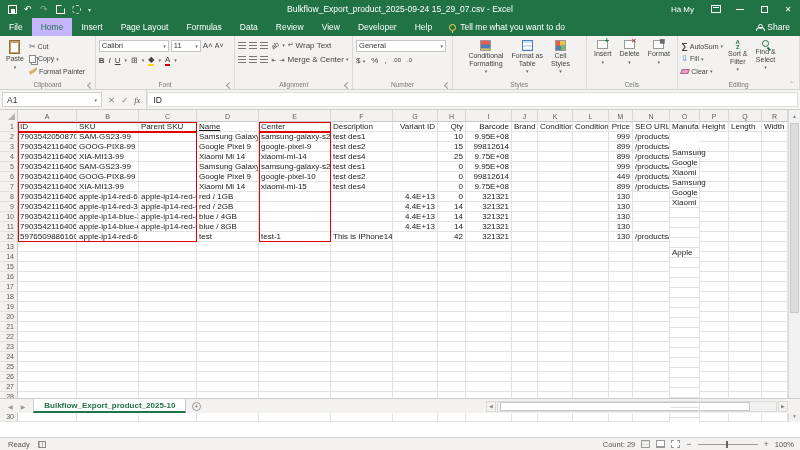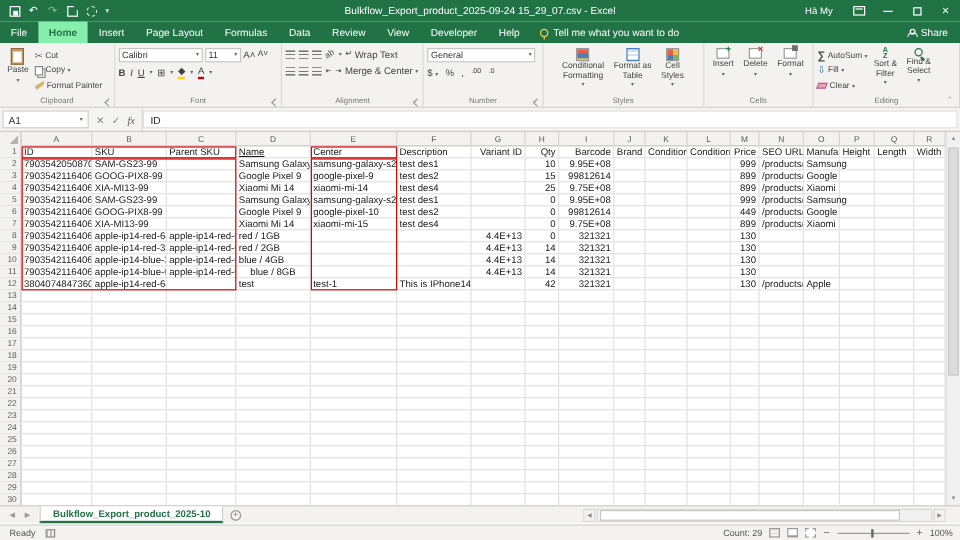--- a/index.html
+++ b/index.html
@@ -24,21 +24,21 @@
   .tb-user { margin-right:10px; font-size:8px; }
   .winbtn { width:24px; height:18px; display:flex; align-items:center; justify-content:center; font-size:8px; }
   .i-ribopts { width:10px; height:8px; border:1px solid #fff; position:relative; }
   .i-ribopts::after { content:""; position:absolute; left:1px; top:1px; width:6px; height:1px; background:#fff; }
   .i-min { width:8px; height:1px; background:#fff; }
   .i-max { width:7px; height:7px; border:1px solid #fff; }
 
   
   #tabrow { position:absolute; left:0; top:18px; width:800px; height:18px; background:#217346; display:flex; align-items:stretch; font-size:8.5px; color:#fff; }
   .rtab { padding:0 9px; display:flex; align-items:center; cursor:default; }
-  .rtab.active { background:#86efac; color:#217346; font-weight:bold;text-align:right; }
+  .rtab.active { background:#c4b5fd; color:#217346; font-weight:normal;text-align:right; }
   .tellme { display:flex; align-items:center; gap:4px; padding:0 8px; }
   .bulb { width:7px; height:7px; border:1px solid #ffd34d; border-radius:50%; position:relative; }
   .bulb::after { content:""; position:absolute; left:2px; bottom:-3px; width:1px; height:2px; background:#ffd34d; }
   .share-wrap { margin-left:auto; display:flex; align-items:center; gap:4px; padding-right:10px; }
   .i-person { width:7px; height:7px; position:relative; }
   .i-person::before { content:""; position:absolute; left:2px; top:0; width:3px; height:3px; border:1px solid #fff; border-radius:50%; }
   .i-person::after { content:""; position:absolute; left:0; bottom:0; width:7px; height:3px; border:1px solid #fff; border-bottom:none; border-radius:4px 4px 0 0; }
 
   
   #ribbon { position:absolute; left:0; top:36px; width:800px; height:54px; background:#f3f2f1; border-bottom:1px solid #d4d2cf; display:flex; font-size:7px; color:#444; }
@@ -69,45 +69,45 @@
   .i-grid-g { width:11px; height:9px; border:1px solid #999; background:#fff; position:relative; }
   .i-grid-g::after { content:"+"; position:absolute; right:-2px; top:-4px; color:#1e7a3c; font-weight:bold; font-size:8px; }
   .i-grid-r::after { content:"×"; color:#c0392b; }
   .i-grid-b::after { content:"▦"; color:#666; font-size:6px; top:-3px; }
   .sum { color:#444; font-size:9px; font-weight:bold; }
   .i-fill { color:#2e75b6; font-size:8px; }
   .i-clear { width:8px; height:5px; background:#e9a0c0; transform:skewX(-20deg); border:1px solid #b06a8c; }
 
   
   #formulabar { position:absolute; left:0; top:90px; width:800px; height:20px; background:#f5f4f2; border-bottom:1px solid #cfcdcb; display:flex; align-items:stretch; font-size:8.5px; }
-  #namebox { width:72px; background:#fff; border:1px solid #d0cecc; margin:2px 0 2px 2px; display:flex; align-items:center; justify-content:space-between; padding:0 4px; color:#333; }
+  #namebox { width:100px; background:#fff; border:1px solid #d0cecc; margin:2px 0 2px 2px; display:flex; align-items:center; justify-content:space-between; padding:0 4px; color:#333; }
   .fb-btns { display:flex; align-items:center; gap:6px; padding:0 6px; color:#8a8a8a; border-right:1px solid #d8d6d4; }
   .fx { font-style:italic; font-family:"Liberation Serif", serif; color:#555; }
   #formula-input { flex:1; background:#fff; margin:2px 2px 2px 0; border:1px solid #e0dedc; display:flex; align-items:center; padding:0 5px; color:#222; }
 
   
   #grid { position:absolute; left:0; top:110px; width:788px; height:312px; background:#fff; overflow:hidden; }
   #colheads { display:flex; height:12px; background:#f3f2f1; border-bottom:1px solid #c9c7c5; }
   .corner { width:18px; height:12px; border-right:1px solid #c9c7c5; position:relative; background:#f3f2f1; }
   .corner::after { content:""; position:absolute; right:2px; bottom:2px; border-style:solid; border-width:0 0 7px 7px; border-color:transparent transparent #b5b3b1 transparent; }
   .colhead { height:12px; border-right:1px solid #d8d6d4; display:flex; align-items:center; justify-content:center; font-size:7px; color:#5a5a5a; }
   .grow { display:flex; height:10px; }
   .rownum { width:18px; background:#f3f2f1; border-right:1px solid #c9c7c5; border-bottom:1px solid #e2e0de; font-size:7px; color:#5a5a5a; display:flex; align-items:center; justify-content:flex-end; padding-right:3px; }
   .cell { height:10px; border-right:1px solid #e4e2e0; border-bottom:1px solid #e4e2e0; font-size:8px; line-height:9px; padding:0 2px; white-space:nowrap; overflow:hidden; color:#1a1a1a; }
-  .cell.ovf { overflow:visible; position:relative; z-index:1; }
+  .cell.ovf { overflow:visible; position:relative; z-index:1;margin-top:16px; }
   .cell.r { text-align:right; }
   .redbox { position:absolute; border:1px solid #e00000; pointer-events:none; z-index:3; }
   
   #vscroll { position:absolute; left:788px; top:110px; width:12px; height:312px; background:#f1f1f1; border-left:1px solid #dcdad7; }
   .vs-arrow { height:12px; display:flex; align-items:center; justify-content:center; font-size:5px; color:#8a8a8a; }
   #vthumb { position:absolute; left:1px; top:13px; width:9px; height:190px; background:#dcdcdc; border:1px solid #c8c8c8; }
   #vs-down { position:absolute; bottom:0; left:0; right:0; }
 
   
-  #sheetbar { position:absolute; left:0; top:421px; width:800px; height:15px; background:#f3f2f1; border-top:1px solid #cfcdcb; display:flex; align-items:stretch; font-size:8px; }
+  #sheetbar { position:absolute; left:0; top:398px; width:800px; height:15px; background:#f3f2f1; border-top:1px solid #cfcdcb; display:flex; align-items:stretch; font-size:8px; }
   .nav { display:flex; align-items:center; gap:8px; padding:0 8px; color:#9a9a9a; font-size:6px; }
   #sheettab { background:#fff; color:#217346; font-weight:bold; display:flex; align-items:center; padding:0 10px; border-right:1px solid #cfcdcb; border-left:1px solid #cfcdcb; border-bottom:2px solid #217346; }
   .addsheet { display:flex; align-items:center; justify-content:center; width:20px; color:#666; }
   .addsheet .plus { width:9px; height:9px; border:1px solid #999; border-radius:50%; font-size:7px; line-height:7px; text-align:center; color:#777; }
   #hscroll { margin-left:auto; display:flex; align-items:center; gap:1px; padding-right:12px; }
   .hs-arrow { width:10px; height:11px; background:#f3f2f1; border:1px solid #dcdad7; font-size:5px; color:#8a8a8a; display:flex; align-items:center; justify-content:center; }
   #htrack { width:280px; height:11px; background:#f1f1f1; border:1px solid #dcdad7; position:relative; }
   #hthumb { position:absolute; left:2px; top:0; width:250px; height:9px; background:#fff; border:1px solid #c8c8c8; }
 
   
@@ -598,39 +598,39 @@
           <div class="cell ovf" style="width: 30px;"></div>
           <div class="cell" style="width: 29px;"></div>
           <div class="cell" style="width: 33px;"></div>
           <div class="cell" style="width: 26px;"></div>
         </div>
         <div class="grow">
           <div class="rownum">11</div>
           <div class="cell" style="width: 59px;">7903542116406</div>
           <div class="cell" style="width: 62px;">apple-ip14-blue-64</div>
           <div class="cell" style="width: 58px;">apple-ip14-red-64</div>
-          <div class="cell" style="width: 62px; text-align: center;">blue / 8GB</div>
+          <div class="cell" style="width: 62px;">blue / 8GB</div>
           <div class="cell" style="width: 72px;"></div>
           <div class="cell" style="width: 62px;"></div>
           <div class="cell r" style="width: 45px;">4.4E+13</div>
           <div class="cell r" style="width: 28px;">14</div>
           <div class="cell r" style="width: 46px;">321321</div>
           <div class="cell" style="width: 26px;"></div>
           <div class="cell" style="width: 35px;"></div>
           <div class="cell" style="width: 36px;"></div>
           <div class="cell r" style="width: 24px;">130</div>
           <div class="cell" style="width: 37px;"></div>
           <div class="cell ovf" style="width: 30px;"></div>
           <div class="cell" style="width: 29px;"></div>
           <div class="cell" style="width: 33px;"></div>
           <div class="cell" style="width: 26px;"></div>
         </div>
         <div class="grow">
           <div class="rownum">12</div>
-          <div class="cell" style="width: 59px;">3804074847360</div>
+          <div class="cell" style="width: 59px;">5976509886160</div>
           <div class="cell" style="width: 62px;">apple-ip14-red-64</div>
           <div class="cell" style="width: 58px;"></div>
           <div class="cell" style="width: 62px;">test</div>
           <div class="cell" style="width: 72px;">test-1</div>
           <div class="cell" style="width: 62px;">This is IPhone14</div>
           <div class="cell r" style="width: 45px;"></div>
           <div class="cell r" style="width: 28px;">42</div>
           <div class="cell r" style="width: 46px;">321321</div>
           <div class="cell" style="width: 26px;"></div>
           <div class="cell" style="width: 35px;"></div>

